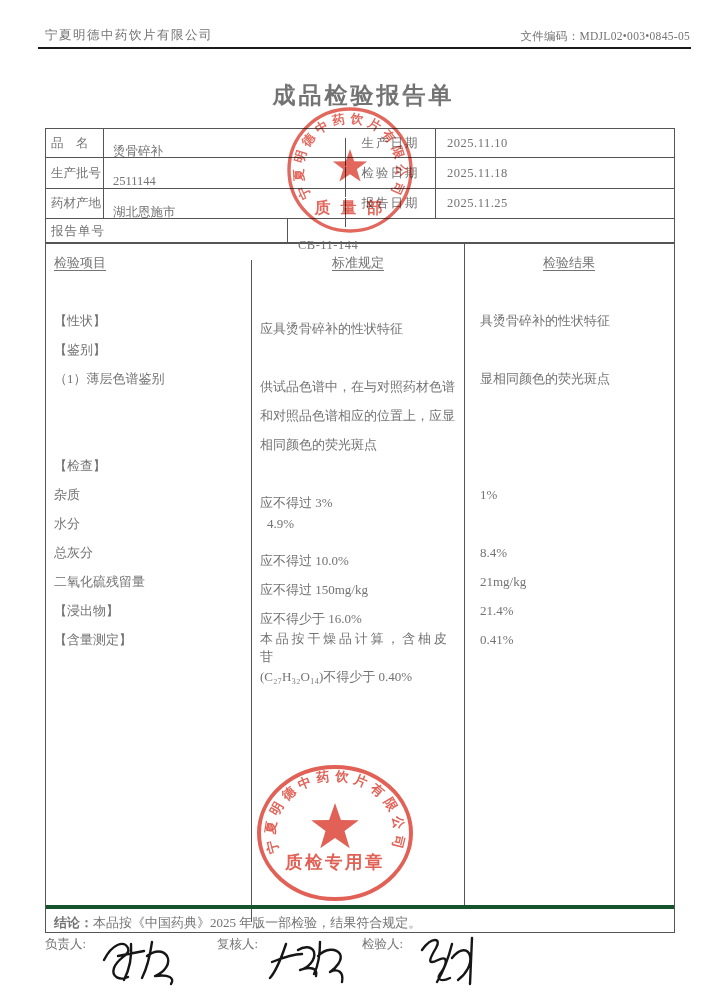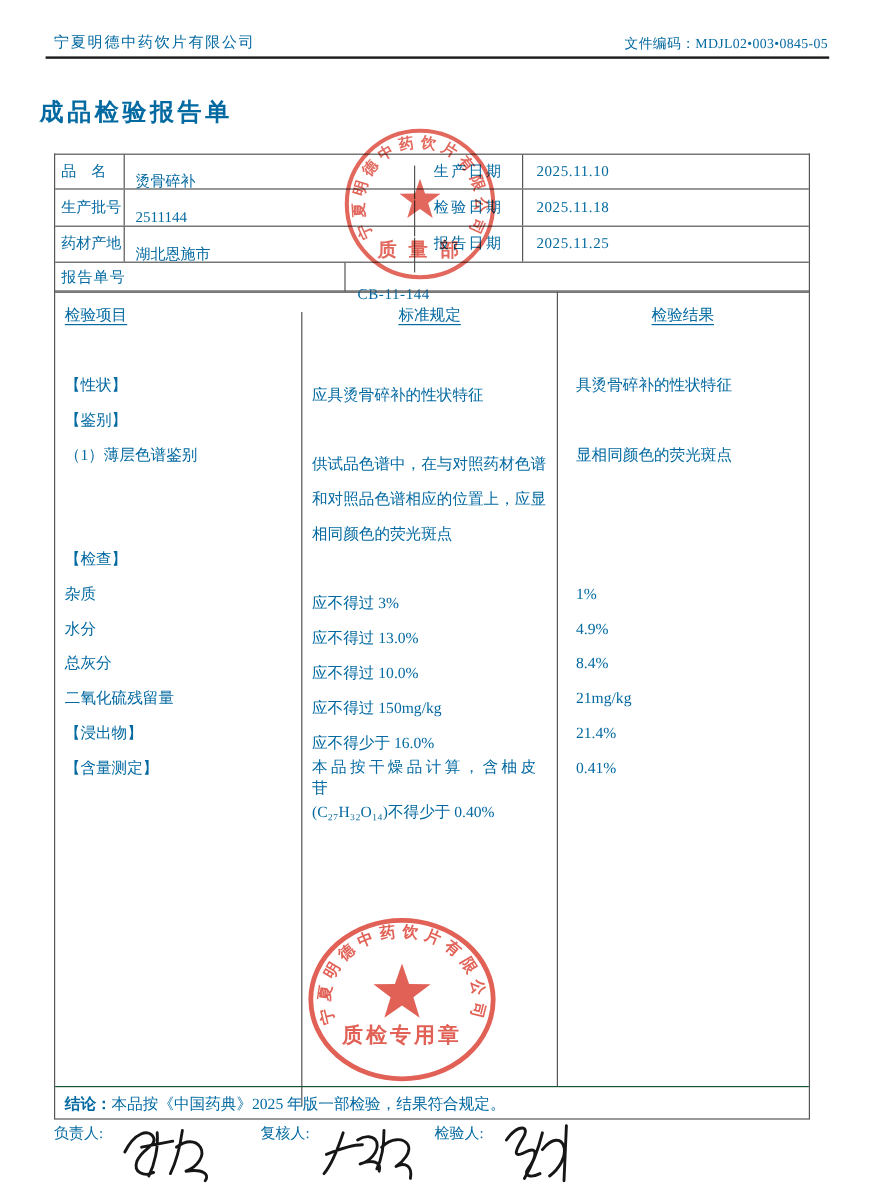--- a/index.html
+++ b/index.html
@@ -1,27 +1,27 @@
 <!DOCTYPE html>
 <html><head>
 <meta charset="utf-8">
 <style>
   * { box-sizing: border-box; margin: 0; padding: 0; }
   body { background: #ffffff; }
   .page {
     position: relative; width: 727px; height: 1000px; background: #fff;
     font-family: "Liberation Serif", "DejaVu Serif", serif;
-    color: #0369a1; overflow: hidden;
+    color: #737373; overflow: hidden;
   }
   
   .company { position: absolute; left: 45px; top: 27px; font-size: 12.5px; letter-spacing: 1.5px; }
   .doccode { position: absolute; right: 37px; top: 29px; font-size: 11.5px; letter-spacing: .3px; }
   .hrule { position: absolute; left: 38px; right: 36px; top: 47px; border-top: 2px solid #1a1a1a; }
-  .title { position: absolute; left: 0; right: 0; top: 80px; 
-           font-size: 20px; font-weight: bold; letter-spacing: 3px; padding-left: 33px; }
+  .title { position: absolute; left: 0; right: 0; top: 80px; text-align: center;
+           font-size: 23px; font-weight: bold; letter-spacing: 3px; }
   
   .info-table { position: absolute; left: 45px; top: 128px; width: 630px; height: 115px;
                 border: 1px solid #555; border-bottom: none; font-size: 12.5px; }
   .irow { display: flex; align-items: center; }
   .irow1 { height: 29px; text-align: right; } .irow2 { height: 31px; } .irow3 { height: 30px; } .irow4 { height: 25px; }
   .ic { border-right: 1px solid #555; height: 100%; display: flex; align-items: center; }
   .irow { border-bottom: 1px solid #555; }
   .ic.l1  { width: 58px;  padding-left: 5px; }
   .ic.v1  { width: 242px; padding-left: 9px; }
   .ic.l2  { width: 90px;  justify-content: center; letter-spacing: 2px; }
@@ -37,21 +37,21 @@
   .th1 { left: 8px; }
   .th2 { left: 206px; width: 212px; text-align: center; }
   .th3 { left: 419px; width: 208px; text-align: center; }
   .tbody { position: absolute; top: 63px; left: 0; width: 100%; }
   .trow { display: flex; height: 29px; align-items: center; }
   .c1 { width: 206px; padding-left: 8px; }
   .c2 { width: 213px; padding-left: 8px; margin-top: 16px; }
   .c3 { flex: 1; padding-left: 15px; }
   .spread { letter-spacing: 2.8px; }
   .conclusion { position: absolute; top: 662px; left: 0; right: 0; height: 45px;
-                border-top: 1px solid #14532d; line-height: 27px; padding-left: 8px; }
+                border-top: 4px solid #14532d; line-height: 27px; padding-left: 8px; }
   .conclusion .bold { font-weight: bold; }
   
   .sig-label { position: absolute; top: 936px; font-size: 12.5px; }
   .lbl-resp { left: 45px; } .lbl-rev { left: 217px; } .lbl-insp { left: 362px; }
   
   .overlay { position: absolute; left: 0; top: 0; width: 727px; height: 1000px;
              pointer-events: none; mix-blend-mode: multiply; }
   .stamp-text { font-family: "Liberation Serif", "DejaVu Serif", serif; font-weight: bold; }
 </style>
 </head>
@@ -127,21 +127,20 @@
         <div class="c2"></div>
         <div class="c3"></div>
       </div>
       <div class="trow">
         <div class="c1">杂质</div>
         <div class="c2">应不得过 3%</div>
         <div class="c3">1%</div>
       </div>
       <div class="trow">
         <div class="c1">水分</div>
-        <div class="c2">应不得过 13.0%</div>
         <div class="c3">4.9%</div>
       </div>
       <div class="trow">
         <div class="c1">总灰分</div>
         <div class="c2">应不得过 10.0%</div>
         <div class="c3">8.4%</div>
       </div>
       <div class="trow">
         <div class="c1">二氧化硫残留量</div>
         <div class="c2">应不得过 150mg/kg</div>

